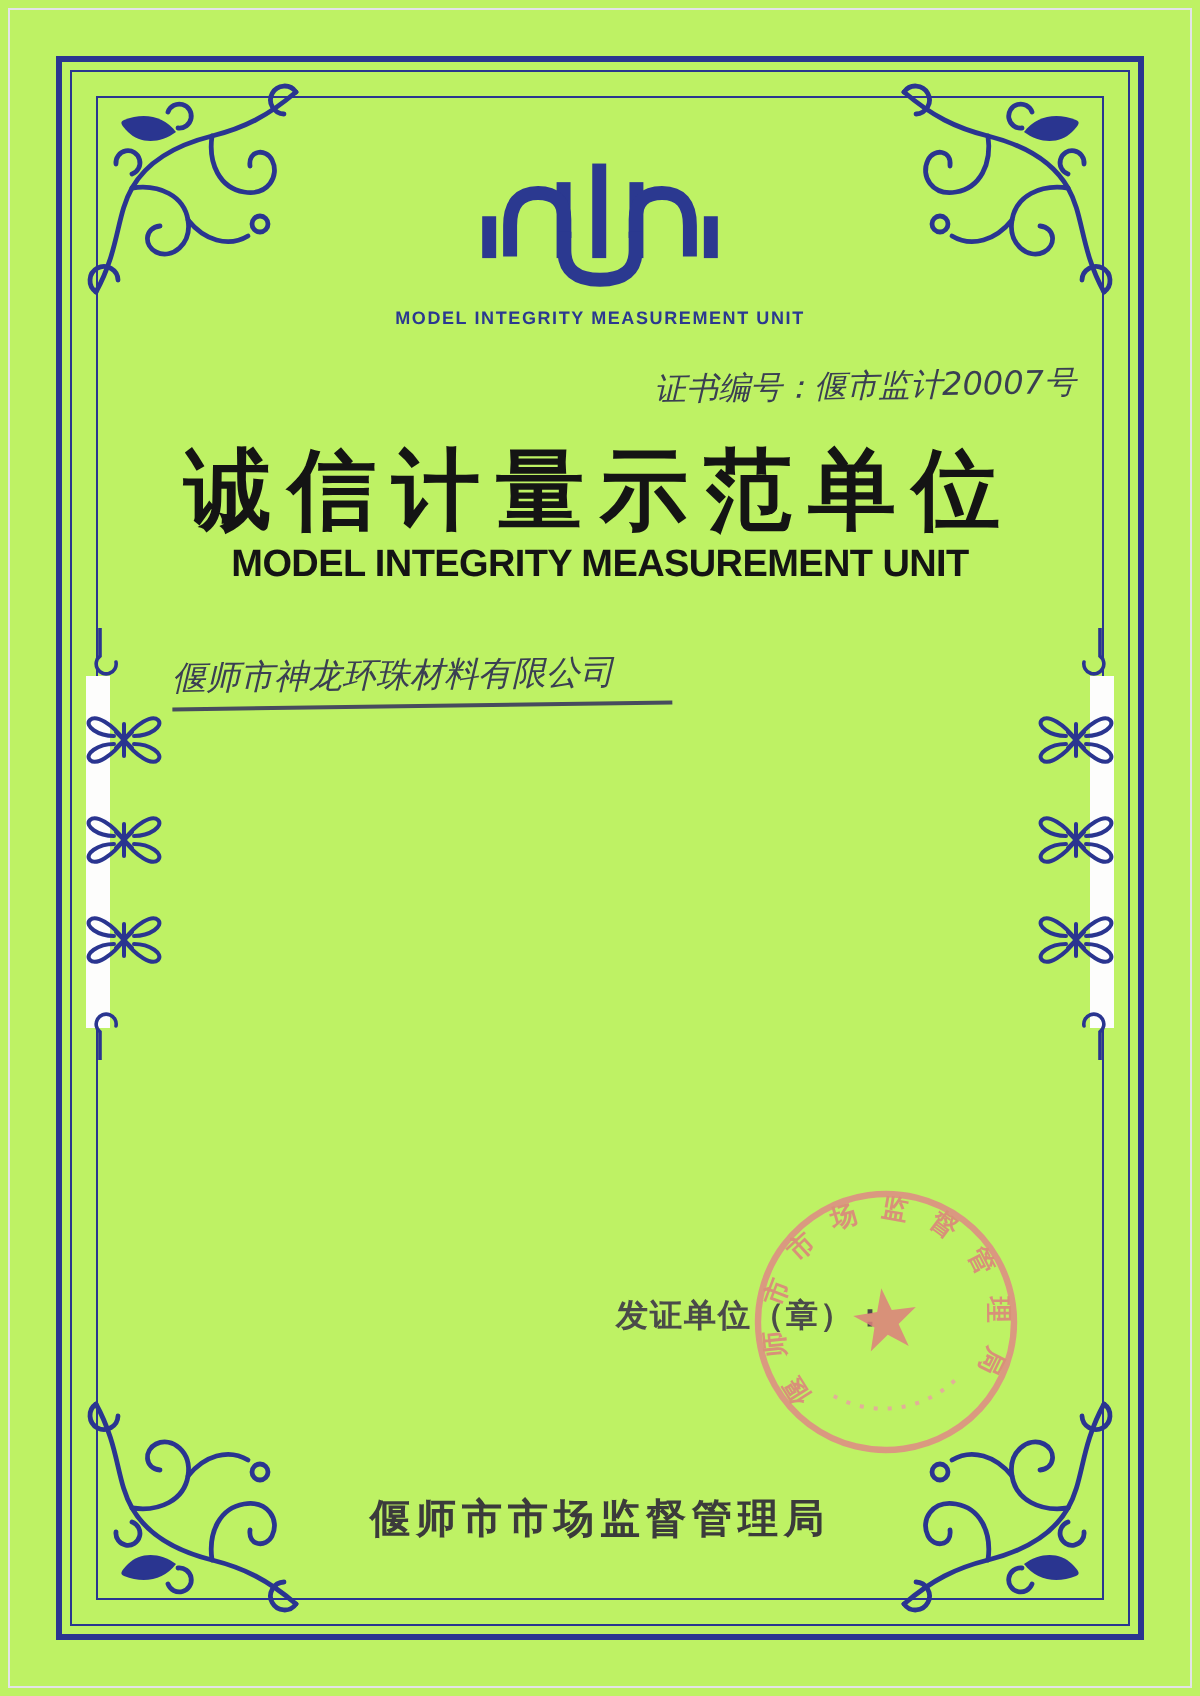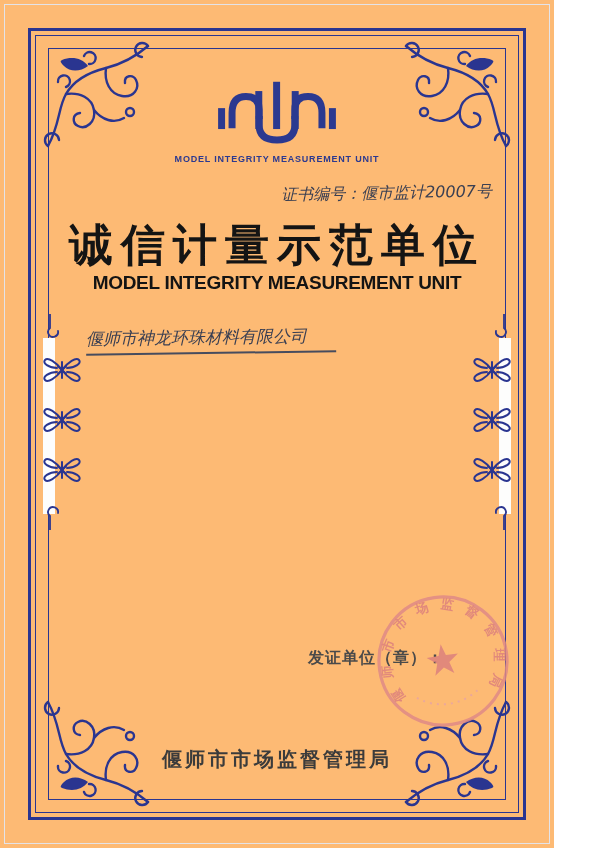--- a/index.html
+++ b/index.html
@@ -1,17 +1,17 @@
 <!DOCTYPE html>
 <html><head>
 <meta charset="utf-8">
 <style>
   html,body{margin:0;padding:0;background:#ffffff;}
   .page{
-    position:relative;width:554px;height:848px;background:#fdba74;overflow:hidden;
+    position:relative;width:600px;height:848px;background:#bef264;overflow:hidden;
     font-family:"Liberation Sans",sans-serif;color:#222;
   }
   .scan-edge{position:absolute;inset:4px;border:1px solid #e3e3e8;pointer-events:none;}
   .frame-outer{position:absolute;inset:28px;border:3px solid #2a3590;}
   .frame-inner{position:absolute;inset:35px;border:1px solid #2a3590;}
   .frame-thin{position:absolute;inset:48px;border:1px solid #2a3590;}
   .gap-cover{position:absolute;width:12px;height:176px;top:338px;background:#fdfdfc;}
   .gap-cover.left{left:43px;} .gap-cover.right{right:43px;}
   .corner{position:absolute;width:112px;height:112px;}
   .corner.tl{top:38px;left:40px;}

